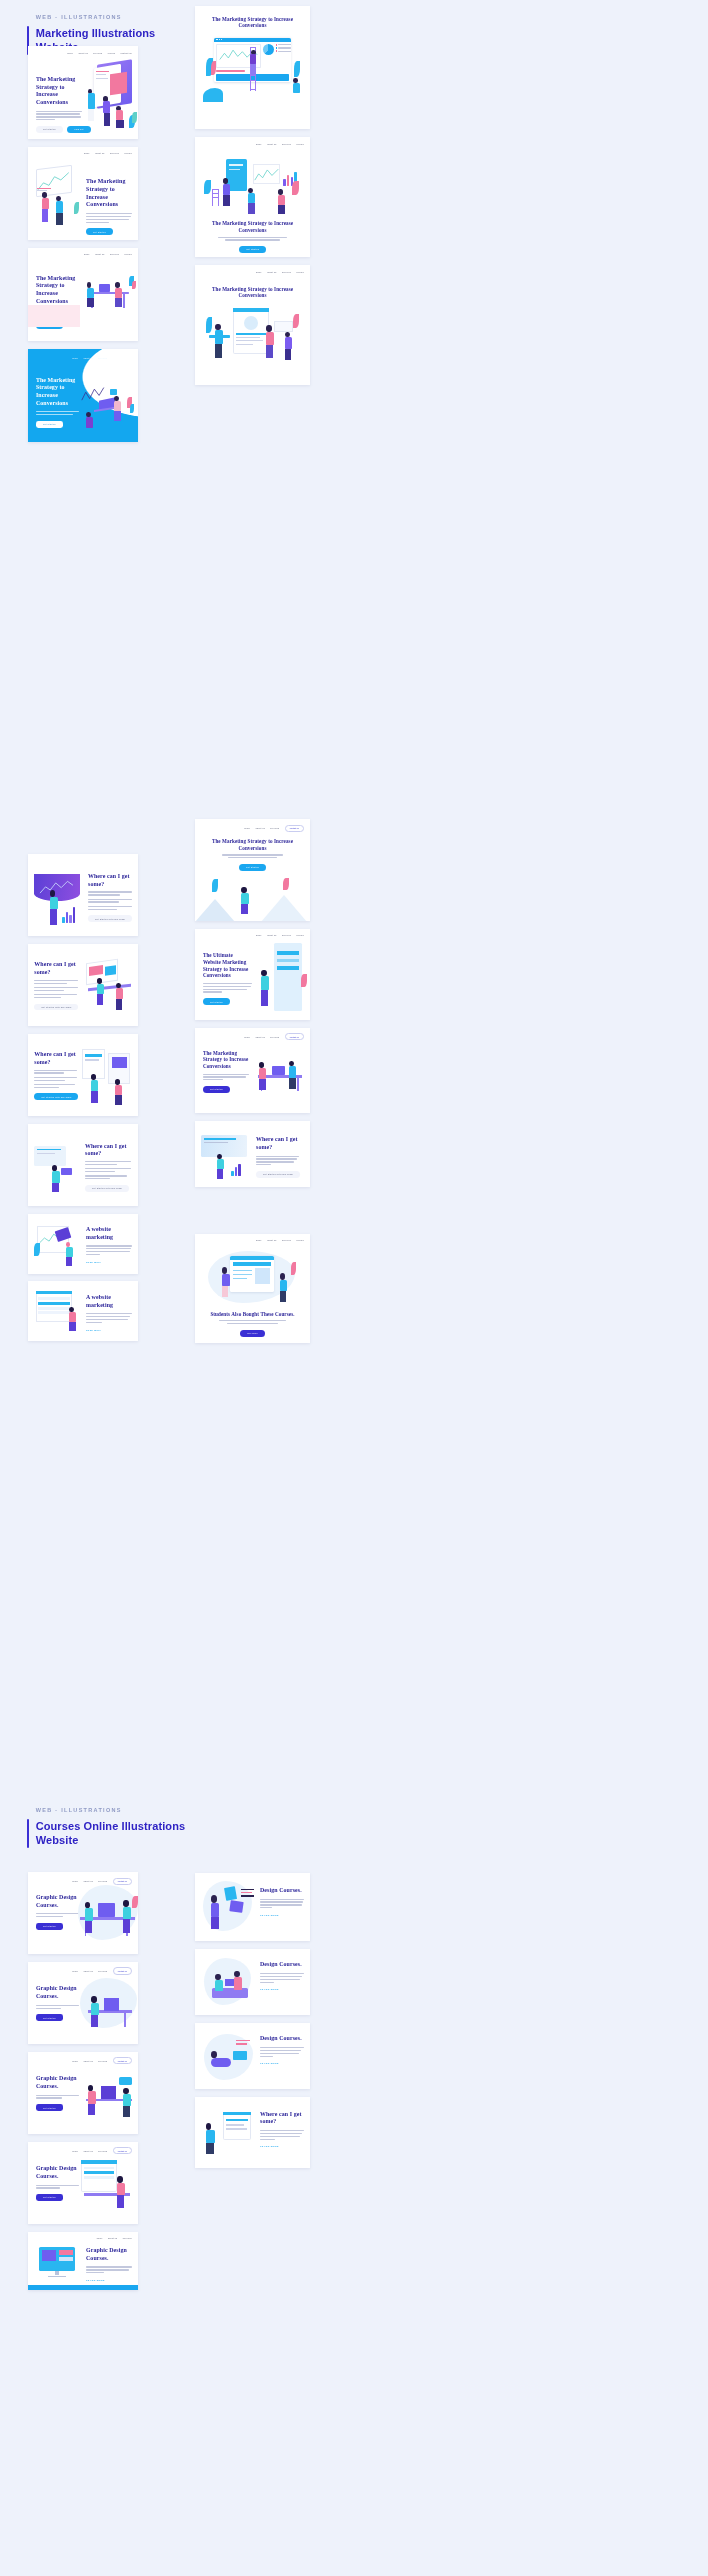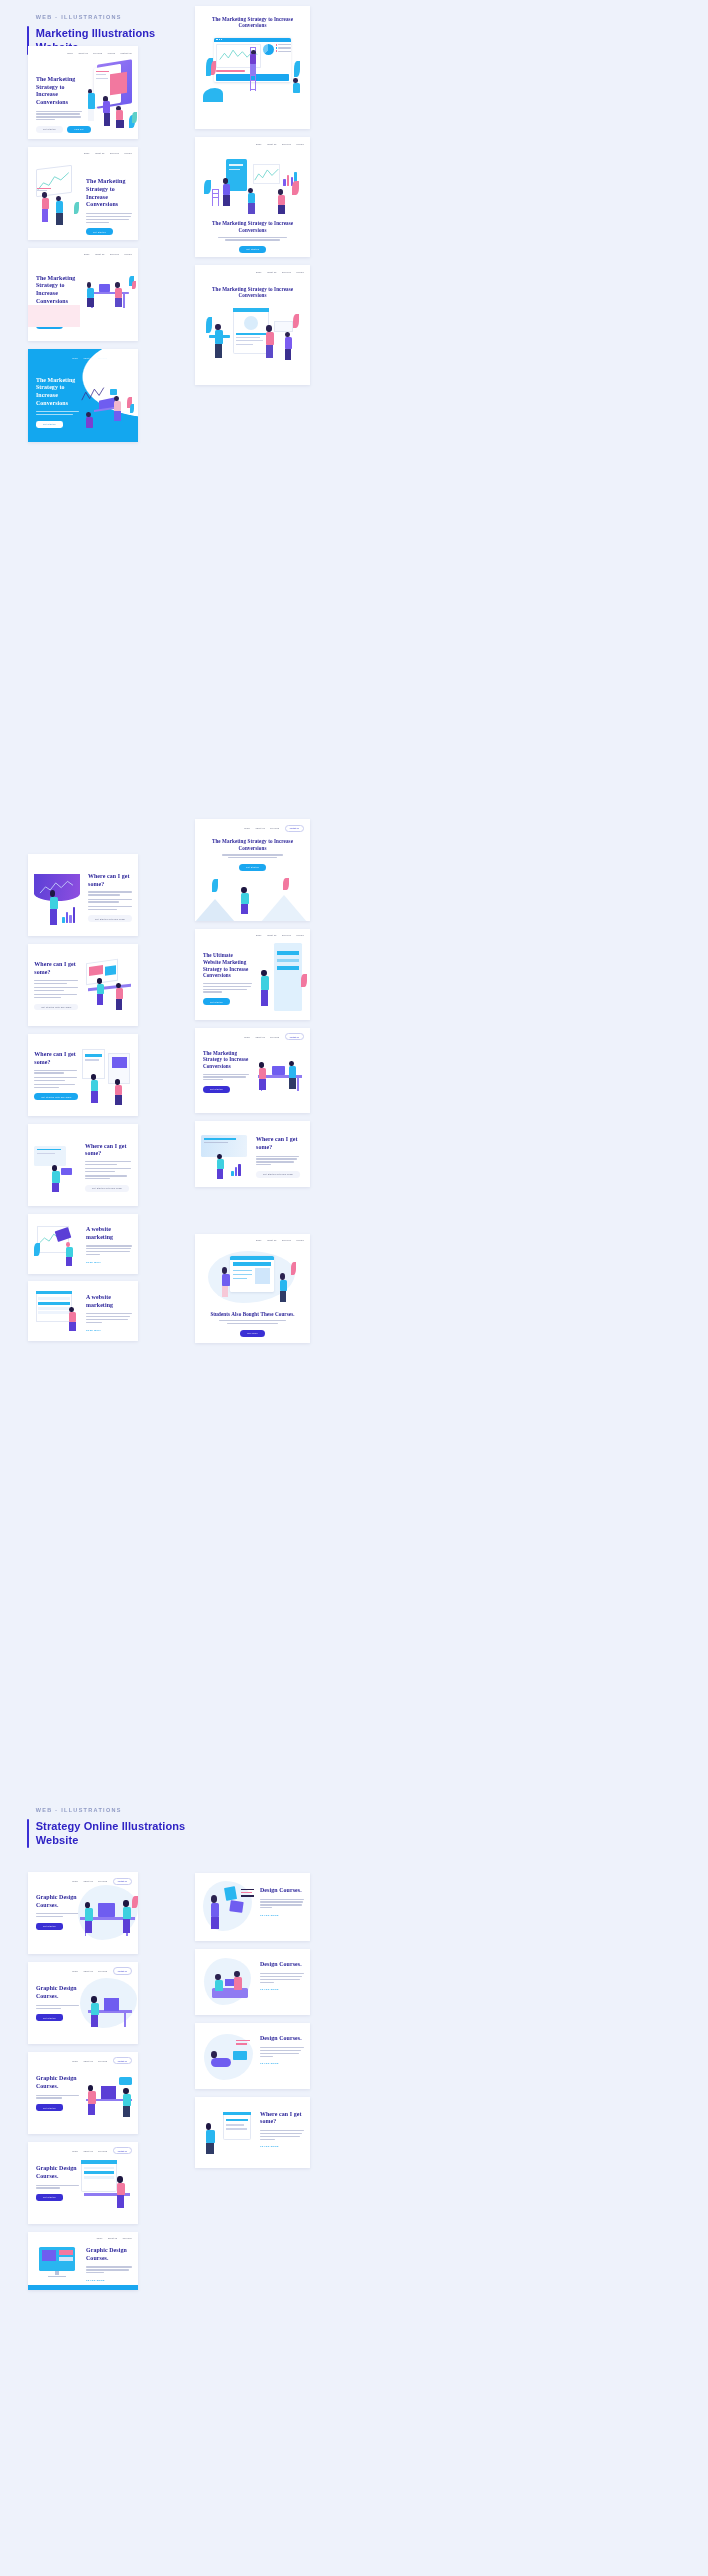--- a/index.html
+++ b/index.html
@@ -816,21 +816,21 @@
           <span class="pill indigo">See More</span>
         </div>
       </div>
     </div>
   </div>
 
   <div class="section-head" style="top:1807px;">
     <div class="kicker">WEB · ILLUSTRATIONS</div>
     <div class="sec-title-wrap">
       <div class="sec-bar"></div>
-      <div class="sec-title">Strategy Online Illustrations
+      <div class="sec-title">Courses Online Illustrations
 Website</div>
     </div>
   </div>
 
   <div class="col col-left" style="top:1872px;">
 
     <div class="card mid">
       <div class="nav">
         <a>home</a>
         <a>about us</a>

